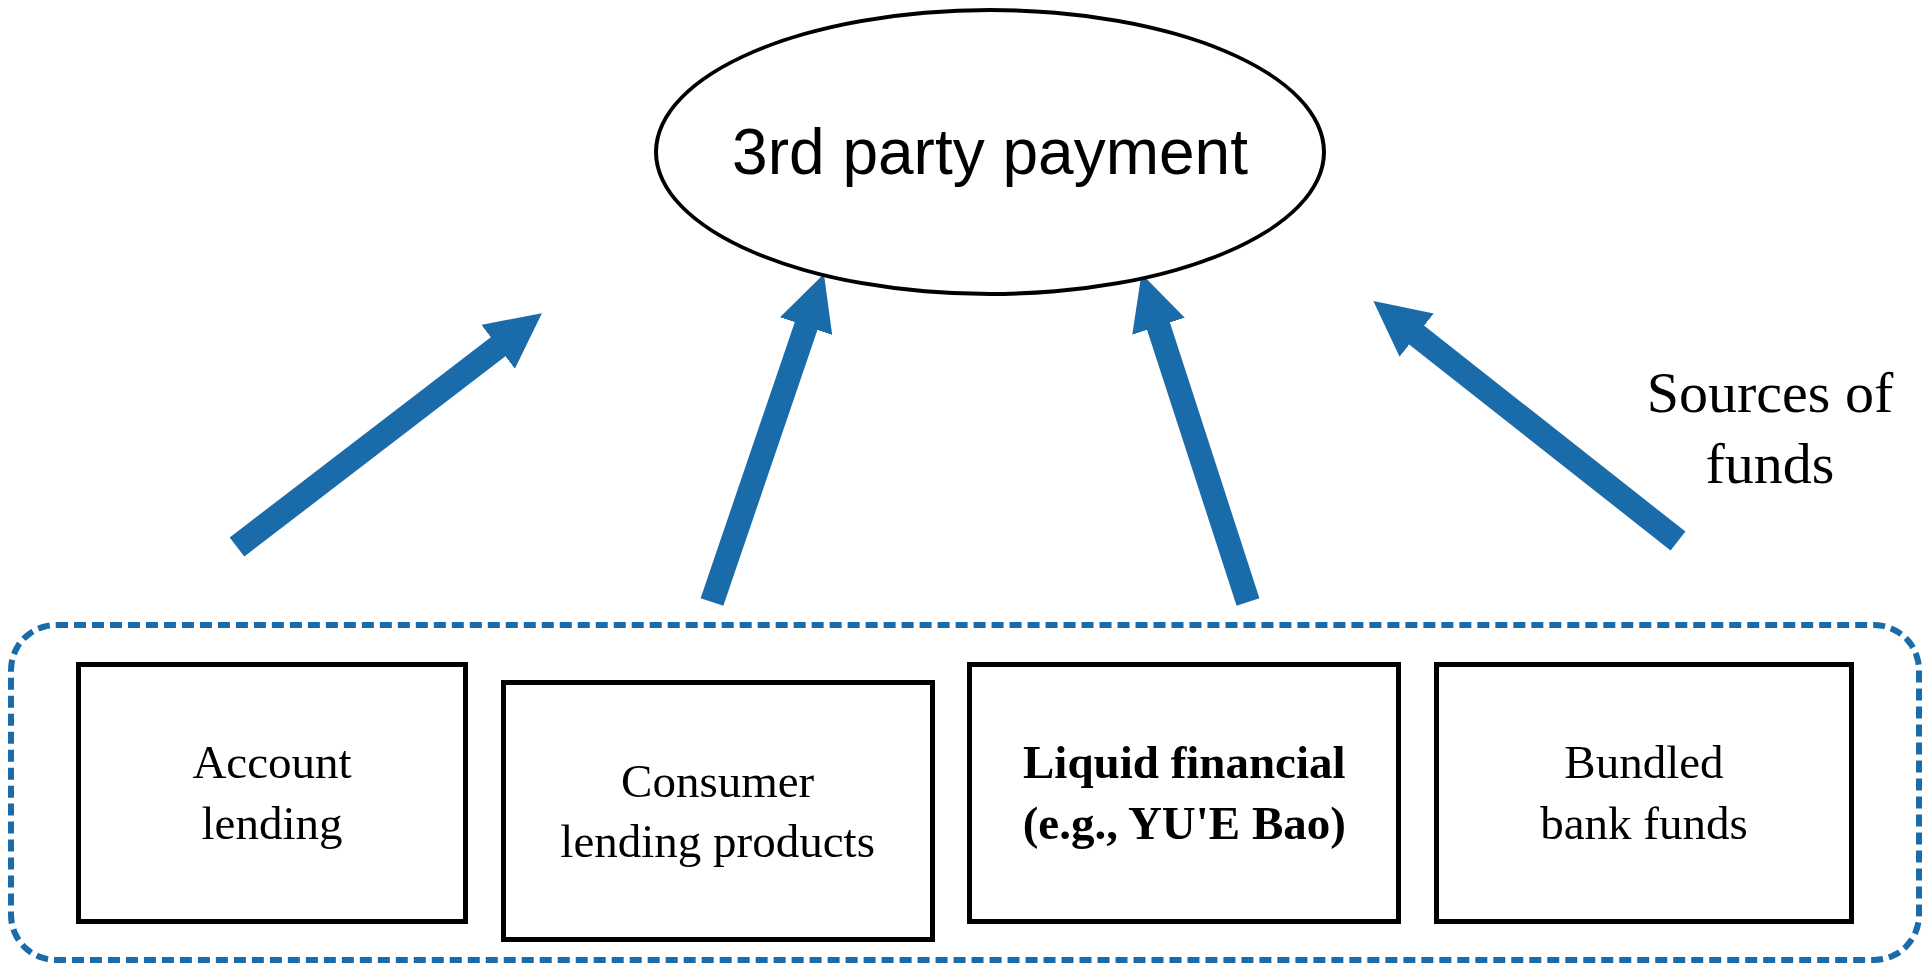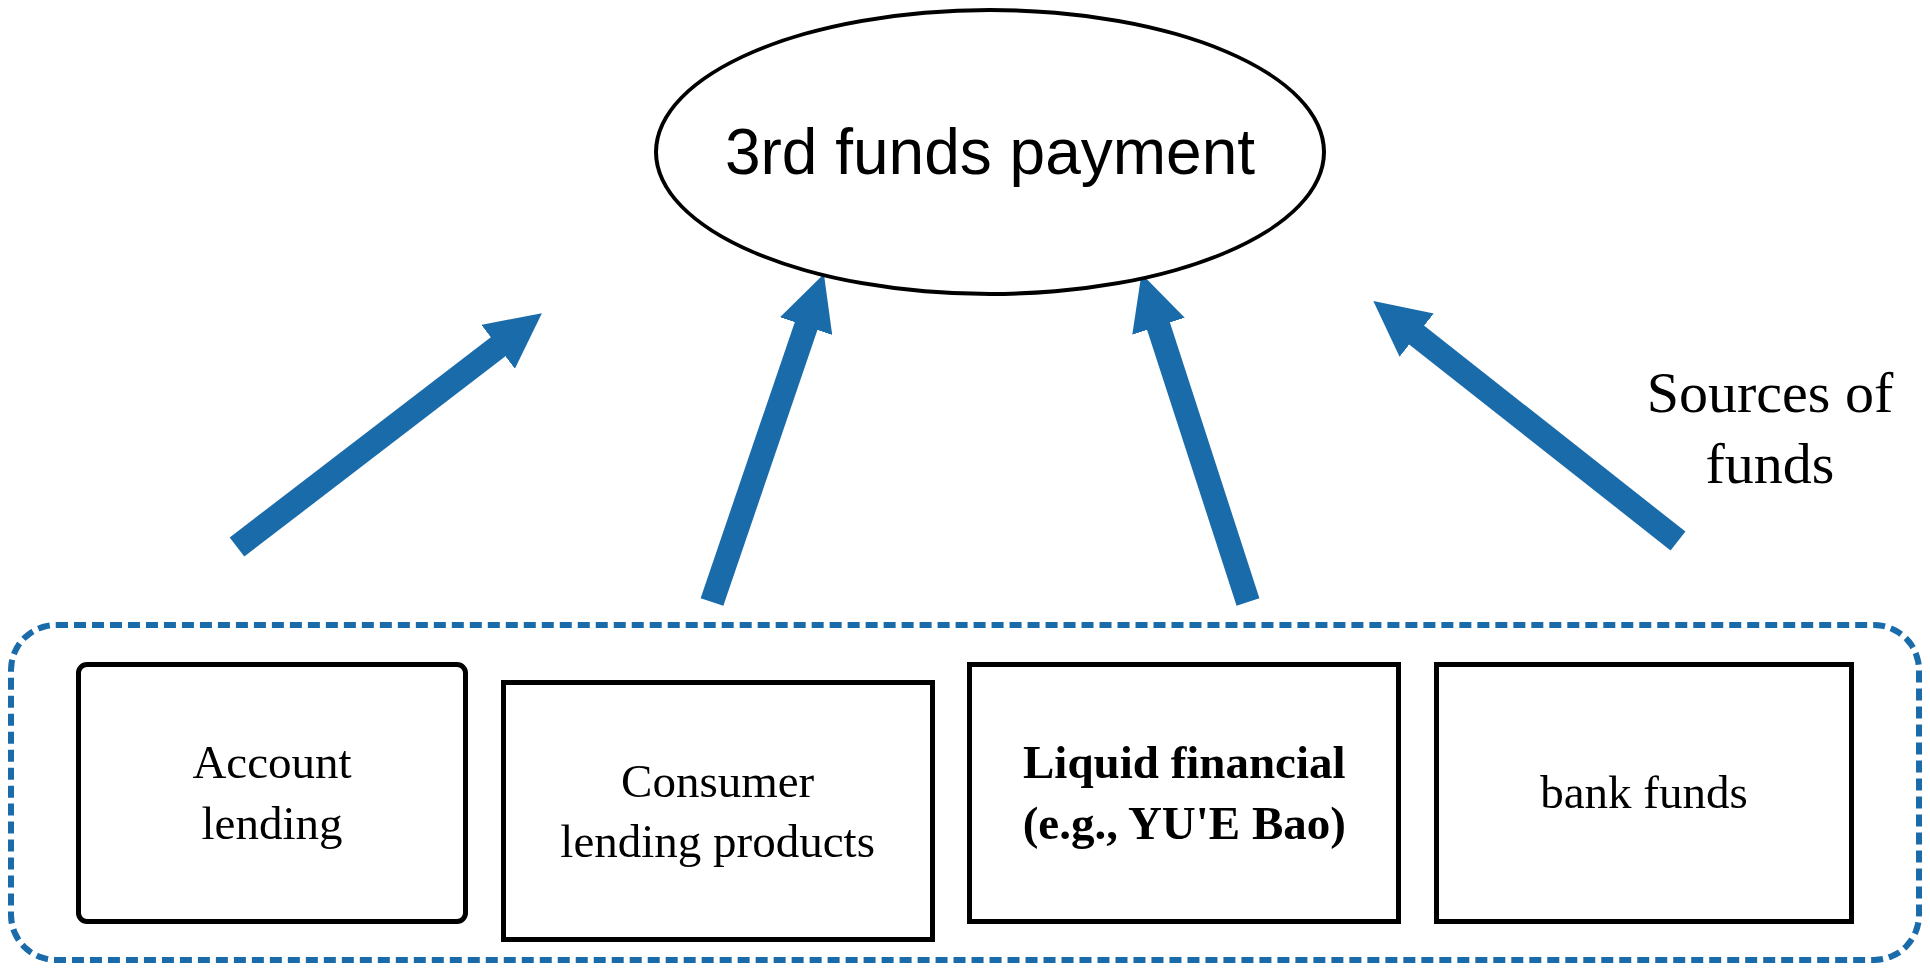--- a/index.html
+++ b/index.html
@@ -42,21 +42,21 @@
     border:6px dashed var(--dash-blue);border-radius:48px;
     display:flex;align-items:center;justify-content:space-between;
     padding:0 62px;background:var(--bg);
   }
   .fund-box{
     border:5px solid var(--node-border);background:var(--bg);
     height:262px;display:flex;flex-direction:column;
     align-items:center;justify-content:center;
     text-align:center;font-size:47px;line-height:1.28;
   }
-  .fund-box.w1{width:392px;border-radius:11px;}
+  .fund-box.w1{width:392px;}
   .fund-box.w2{width:434px;margin-top:37px;}
   .fund-box.w3{width:434px;font-weight:bold;}
   .fund-box.w4{width:420px;}
 </style>
 </head>
 <body>
 
 <div class="stage">
 
   <svg class="arrows" viewBox="0 0 1930 970" xmlns="http://www.w3.org/2000/svg" aria-hidden="true">
@@ -65,21 +65,21 @@
         <path d="M0,0 L10,5 L0,10 z"></path>
       </marker>
     </defs>
     <line x1="237" y1="547" x2="520" y2="330" marker-end="url(#arrowhead)"></line>
     <line x1="712" y1="602" x2="815" y2="300" marker-end="url(#arrowhead)"></line>
     <line x1="1248" y1="602" x2="1150" y2="300" marker-end="url(#arrowhead)"></line>
     <line x1="1678" y1="541" x2="1395" y2="318" marker-end="url(#arrowhead)"></line>
   </svg>
 
   <div class="ellipse-node">
-    <span class="label">3rd funds payment</span>
+    <span class="label">3rd party payment</span>
   </div>
 
   <div class="side-label">
     <div>Sources of</div>
     <div>funds</div>
   </div>
 
   <div class="funds-container">
 
     <div class="fund-box w1">
@@ -91,17 +91,18 @@
       <div>Consumer</div>
       <div>lending products</div>
     </div>
 
     <div class="fund-box w3">
       <div>Liquid financial</div>
       <div>(e.g., YU'E Bao)</div>
     </div>
 
     <div class="fund-box w4">
+      <div>Bundled</div>
       <div>bank funds</div>
     </div>
 
   </div>
 </div>
 
 </body></html>

